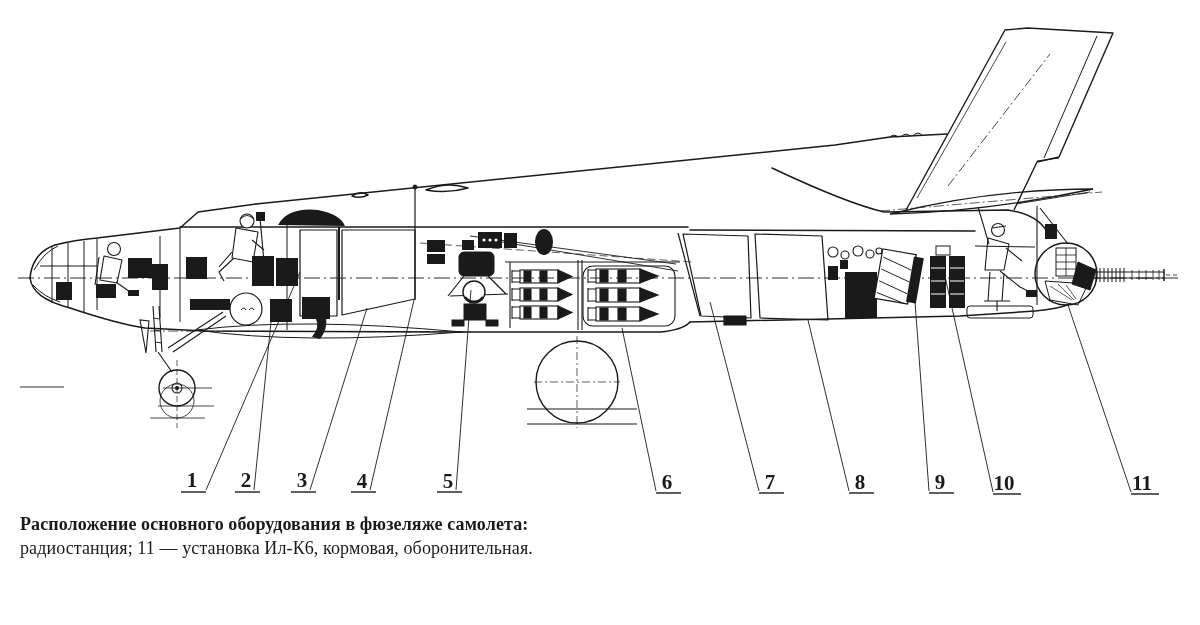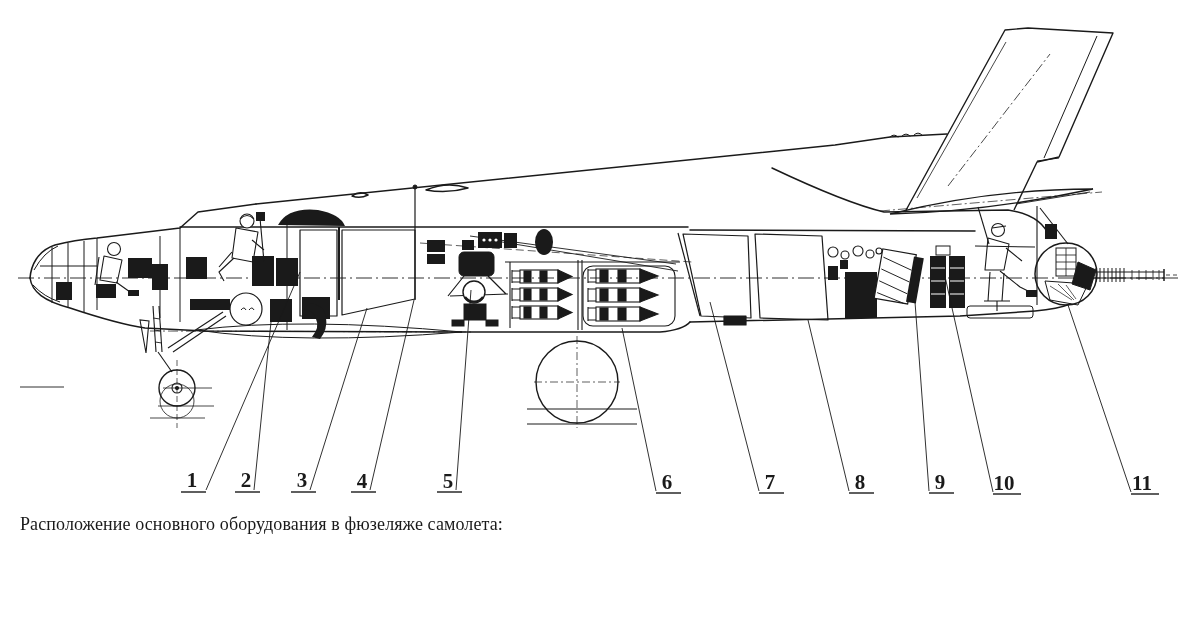--- a/index.html
+++ b/index.html
@@ -1,20 +1,20 @@
 <!DOCTYPE html>
 <html><head>
 <meta charset="utf-8">
 <style>
   html,body{margin:0;padding:0;background:#ffffff;}
   body{width:1200px;height:625px;overflow:hidden;font-family:"Liberation Serif",serif;color:#1a1a1a;}
   .stage{position:relative;width:1200px;height:625px;background:#fff;}
   svg{display:block;}
   .caption{position:absolute;left:20px;top:512px;width:1170px;font-size:18px;line-height:24px;letter-spacing:.1px;}
-  .caption .t{font-weight:normal;}
+  .caption .t{font-weight:bold;}
   .caption div{white-space:nowrap;}
   text.callout{font-family:"Liberation Serif",serif;font-weight:bold;font-size:21px;fill:#1a1a1a;}
 </style>
 </head>
 <body>
 
 <div class="stage">
 
 <svg width="1200" height="510" viewBox="0 0 1200 510" xmlns="http://www.w3.org/2000/svg">
 
@@ -318,15 +318,16 @@
       <line x1="849" y1="493" x2="874" y2="493"></line>
       <line x1="929" y1="493" x2="954" y2="493"></line>
       <line x1="993" y1="494" x2="1021" y2="494"></line>
       <line x1="1131" y1="494" x2="1159" y2="494"></line>
     </g>
   </g>
 </svg>
 
   <div class="caption">
     <div class="t">Расположение основного оборудования в фюзеляже самолета:</div>
+    <div>радиостанция; 11 — установка Ил-К6, кормовая, оборонительная.</div>
   </div>
 
 </div>
 
 </body></html>

